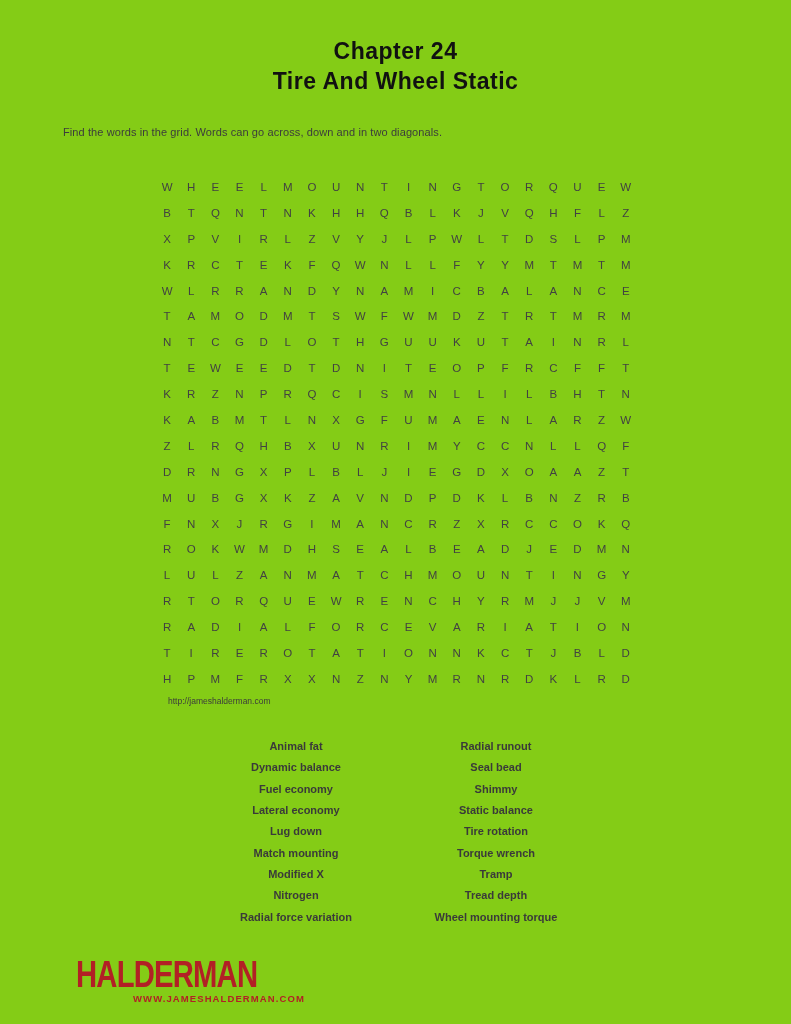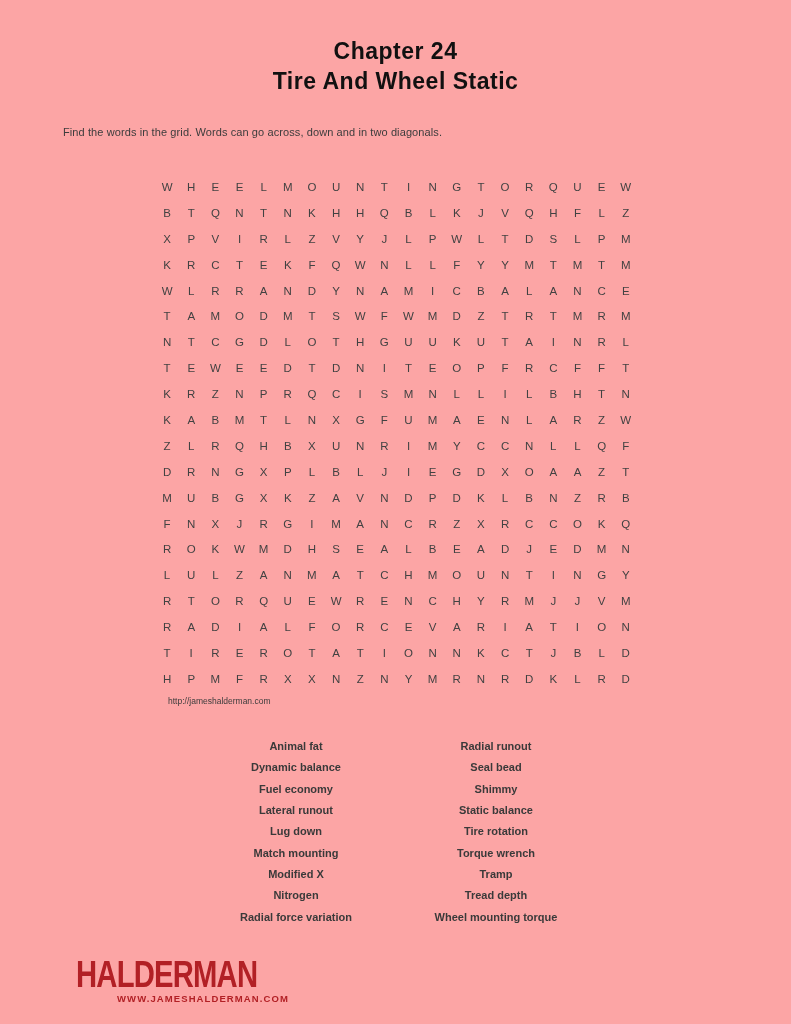--- a/index.html
+++ b/index.html
@@ -1,19 +1,19 @@
 <!DOCTYPE html>
 <html><head>
 <meta charset="utf-8">
 <style>
   html,body{margin:0;padding:0;background:#888;}
   .page{
     position:relative;
     width:791px;height:1024px;
-    background:#fca5a5;
+    background:#84cc16;
     font-family:"Liberation Sans", sans-serif;
     overflow:hidden;
     margin:0 auto;
   }
   
   .title-block{
     position:absolute;left:0;top:36px;width:791px;
     text-align:center;color:#111;
   }
   .title-line{
@@ -485,37 +485,37 @@
       <div class="ws-cell">R</div>
       <div class="ws-cell">D</div>
     </div>
 
   <div class="source-url">http://jameshalderman.com</div>
 
   <div class="word-col left" id="word-col-left">
       <div class="word-item">Animal fat</div>
       <div class="word-item">Dynamic balance</div>
       <div class="word-item">Fuel economy</div>
-      <div class="word-item">Lateral runout</div>
+      <div class="word-item">Lateral economy</div>
       <div class="word-item">Lug down</div>
       <div class="word-item">Match mounting</div>
       <div class="word-item">Modified X</div>
       <div class="word-item">Nitrogen</div>
       <div class="word-item">Radial force variation</div>
     </div>
   <div class="word-col right" id="word-col-right">
       <div class="word-item">Radial runout</div>
       <div class="word-item">Seal bead</div>
       <div class="word-item">Shimmy</div>
       <div class="word-item">Static balance</div>
       <div class="word-item">Tire rotation</div>
       <div class="word-item">Torque wrench</div>
       <div class="word-item">Tramp</div>
       <div class="word-item">Tread depth</div>
       <div class="word-item">Wheel mounting torque</div>
     </div>
 
   <div class="logo">
     <div class="logo-name" style="color: rgb(178, 32, 37);">HALDERMAN</div>
-    <div class="logo-website" style="color: rgb(178, 32, 37);">WWW.JAMESHALDERMAN.COM</div>
+    <div class="logo-website" style="color: rgb(178, 32, 37); margin-left: 16px;">WWW.JAMESHALDERMAN.COM</div>
   </div>
 
 </div>
 
 </body></html>

